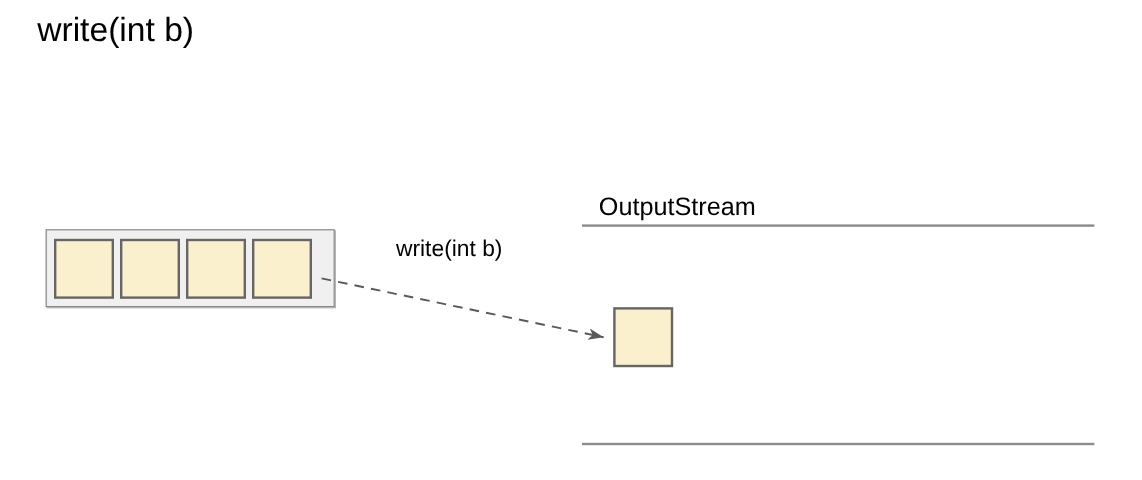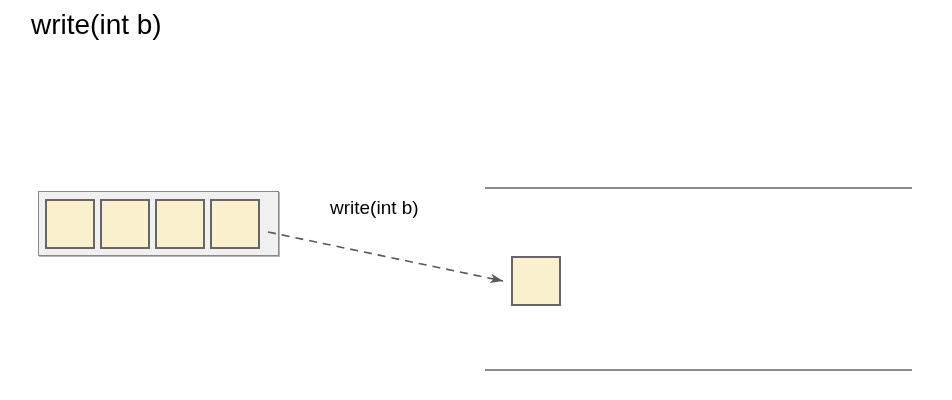--- a/index.html
+++ b/index.html
@@ -141,20 +141,21 @@
     <defs>
       <marker id="arrowhead" markerWidth="10" markerHeight="10" refX="8" refY="3" orient="auto" markerUnits="strokeWidth">
         <path d="M0,0 L8,3 L0,6 L2.2,3 z" fill="#595959"></path>
       </marker>
     </defs>
     <line x1="8" y1="10" x2="243" y2="59" stroke="#595959" stroke-width="1.6" stroke-dasharray="8,6" marker-end="url(#arrowhead)"></line>
   </svg>
 
   <div id="write-arrow-label">write(int b)</div>
 
+  <div id="outputstream-label">OutputStream</div>
 
   <div id="outputstream-top-rule"></div>
 
   <div id="outputstream-byte-cell"></div>
 
   <div id="outputstream-bottom-rule"></div>
 
 </div>
 
 </body></html>

